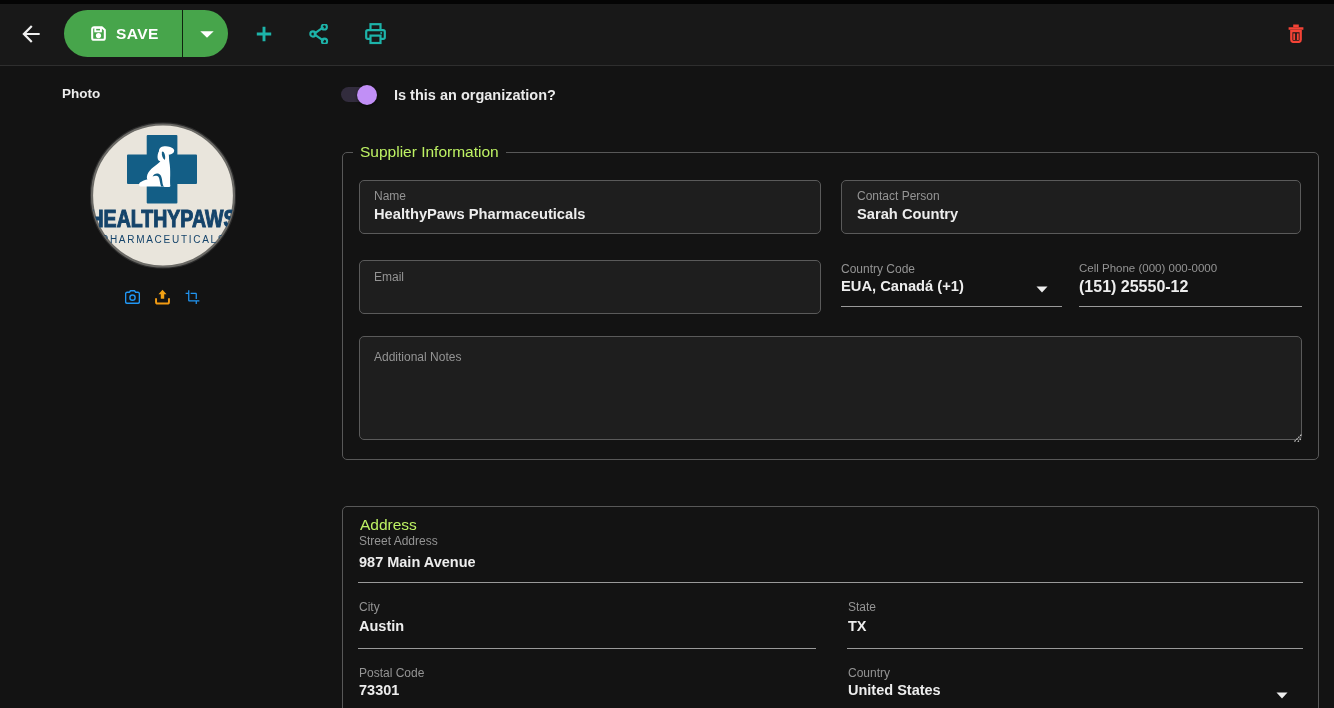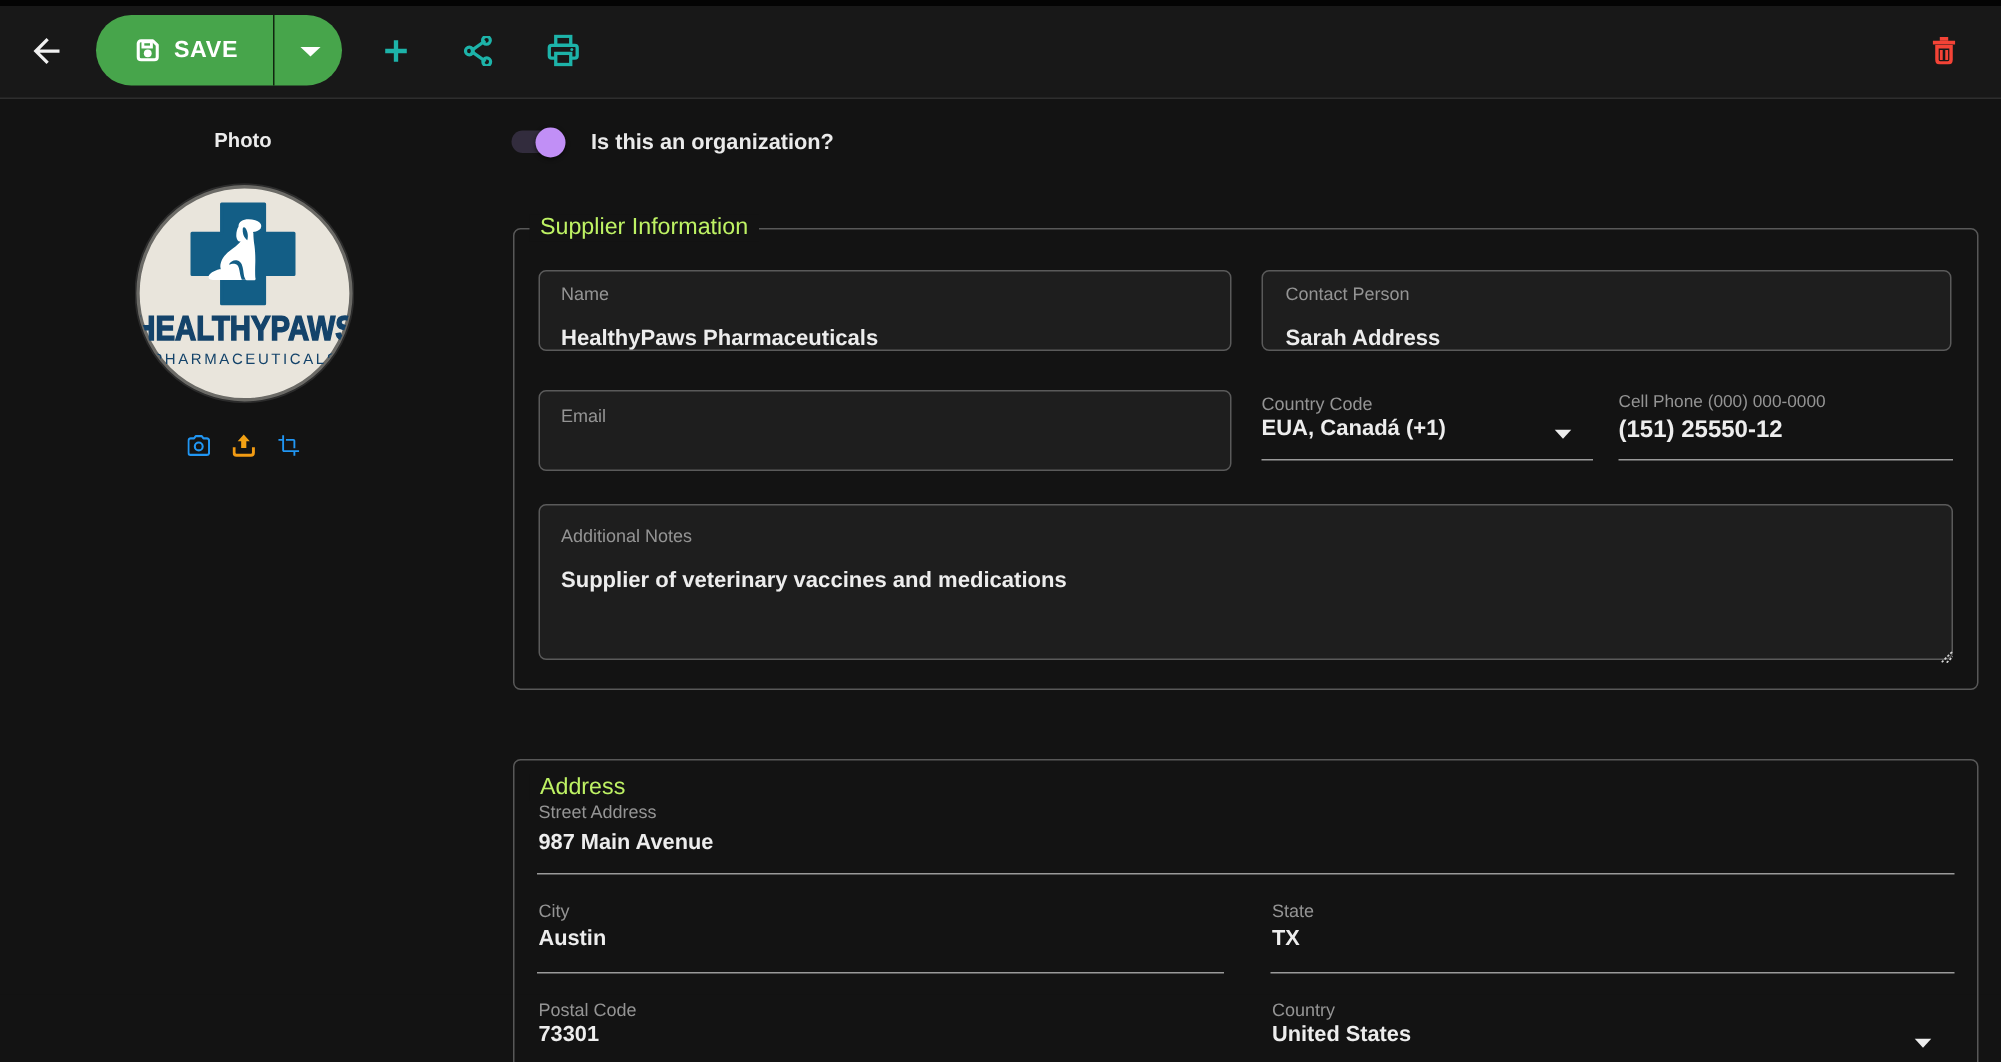--- a/index.html
+++ b/index.html
@@ -9,39 +9,39 @@
 .abs { position:absolute; }
 
 
 #topstrip { left:0; top:0; width:1334px; height:4px; background:#040404; }
 #topbar { left:0; top:4px; width:1334px; height:62px; background:#181818; border-bottom:1px solid #2e2e2e; }
 #savebtn { left:64px; top:10px; width:164px; height:47px; border-radius:24px; background:#47a54b; }
 #savedivider { left:182px; top:10px; width:1px; height:47px; background:#10240f; }
 .savetext { left:116px; top:25px; font-size:15.5px; font-weight:bold; color:#fff; letter-spacing:0.4px; }
 
 
-#photolabel { left:62px; top:86px; width:200px; text-align:center; font-size:13.5px; font-weight:bold; color:#ececec; }
+#photolabel { left:62px; top:86px; width:200px; font-size:13.5px; font-weight:bold; color:#ececec; }
 
 
 #toggletrack { left:341px; top:87px; width:36px; height:15px; border-radius:8px; background:#322c3d; }
 #togglethumb { left:357px; top:85px; width:20px; height:20px; border-radius:50%; background:#c18ff6; box-shadow:0 1px 3px rgba(0,0,0,.6); }
 #togglelabel { left:394px; top:87px; font-size:14.5px; font-weight:bold; color:#eaeaea; }
 
 
 .fieldset { border:1px solid #585858; border-radius:5px; }
 #fs1 { left:342px; top:152px; width:977px; height:308px; }
 #fs2 { left:342px; top:506px; width:977px; height:240px; }
 .legend { background:#131313; padding:0 7px; font-size:15.5px; color:#bef264; }
 #legend1 { left:353px; top:143px; }
 #legend2 { left:353px; top:516px; }
 
 
 .box { background:#1e1e1e; border:1px solid #5a5a5a; border-radius:5px; }
 .boxlabel { font-size:12px; color:#949494; }
-.boxvalue { font-size:14.7px; font-weight:bold; color:#ededed; white-space:nowrap;margin-top:12px; }
+.boxvalue { font-size:14.7px; font-weight:bold; color:#ededed; white-space:nowrap; }
 #namebox { left:359px; top:180px; width:462px; height:54px; }
 #contactbox { left:841px; top:180px; width:460px; height:54px; }
 #emailbox { left:359px; top:260px; width:462px; height:54px; }
 #notesbox { left:359px; top:336px; width:943px; height:104px; }
 
 
 .ulabel { font-size:12px; color:#949494; }
 .uvalue { font-size:14.7px; font-weight:bold; color:#ededed; white-space:nowrap; }
 .big { font-size:16px; } .av { font-size:14.5px;text-align:center; }
 .uline { height:1px; background:#9a9a9a; }
@@ -169,39 +169,38 @@
 
   <div class="abs fieldset" id="fs1"></div>
   <div class="abs legend" id="legend1">Supplier Information</div>
 
   <div class="abs box" id="namebox"></div>
   <div class="abs boxlabel" style="left:374px;top:189px">Name</div>
   <div class="abs boxvalue" style="left:374px;top:206px">HealthyPaws Pharmaceuticals</div>
 
   <div class="abs box" id="contactbox"></div>
   <div class="abs boxlabel" style="left:857px;top:189px">Contact Person</div>
-  <div class="abs boxvalue" style="left:857px;top:206px">Sarah Address</div>
+  <div class="abs boxvalue" style="left:857px;top:206px">Sarah Country</div>
 
   <div class="abs box" id="emailbox"></div>
   <div class="abs boxlabel" style="left:374px;top:270px">Email</div>
 
   <div class="abs ulabel" style="left:841px;top:262px">Country Code</div>
   <div class="abs uvalue" style="left:841px;top:278px">EUA, Canadá (+1)</div>
   <svg class="abs" style="left:1036px;top:286px" width="12" height="7" viewBox="0 0 12 7">
     <path d="M0.5 0.5 h11 l-5.5 6 z" fill="#ededed"></path>
   </svg>
   <div class="abs uline" style="left:841px;top:306px;width:221px"></div>
 
   <div class="abs ulabel" style="left:1079px;top:262px;font-size:11.5px">Cell Phone (000) 000-0000</div>
   <div class="abs uvalue big" style="left:1079px;top:278px">(151) 25550-12</div>
   <div class="abs uline" style="left:1079px;top:306px;width:223px"></div>
 
   <div class="abs box" id="notesbox"></div>
   <div class="abs boxlabel" style="left:374px;top:350px">Additional Notes</div>
-  <div class="abs boxvalue" style="left:374px;top:367px">Supplier of veterinary vaccines and medications</div>
   <svg class="abs" style="left:1294px;top:434px" width="8" height="8" viewBox="0 0 8 8">
     <g stroke="#d8d8d8" stroke-width="1.1" stroke-dasharray="1.6 1.1">
       <line x1="0.5" y1="7.5" x2="7.5" y2="0.5"></line>
       <line x1="3.8" y1="7.8" x2="7.8" y2="3.8"></line>
     </g>
   </svg>
 
   <div class="abs fieldset" id="fs2"></div>
   <div class="abs legend" id="legend2">Address</div>
 

